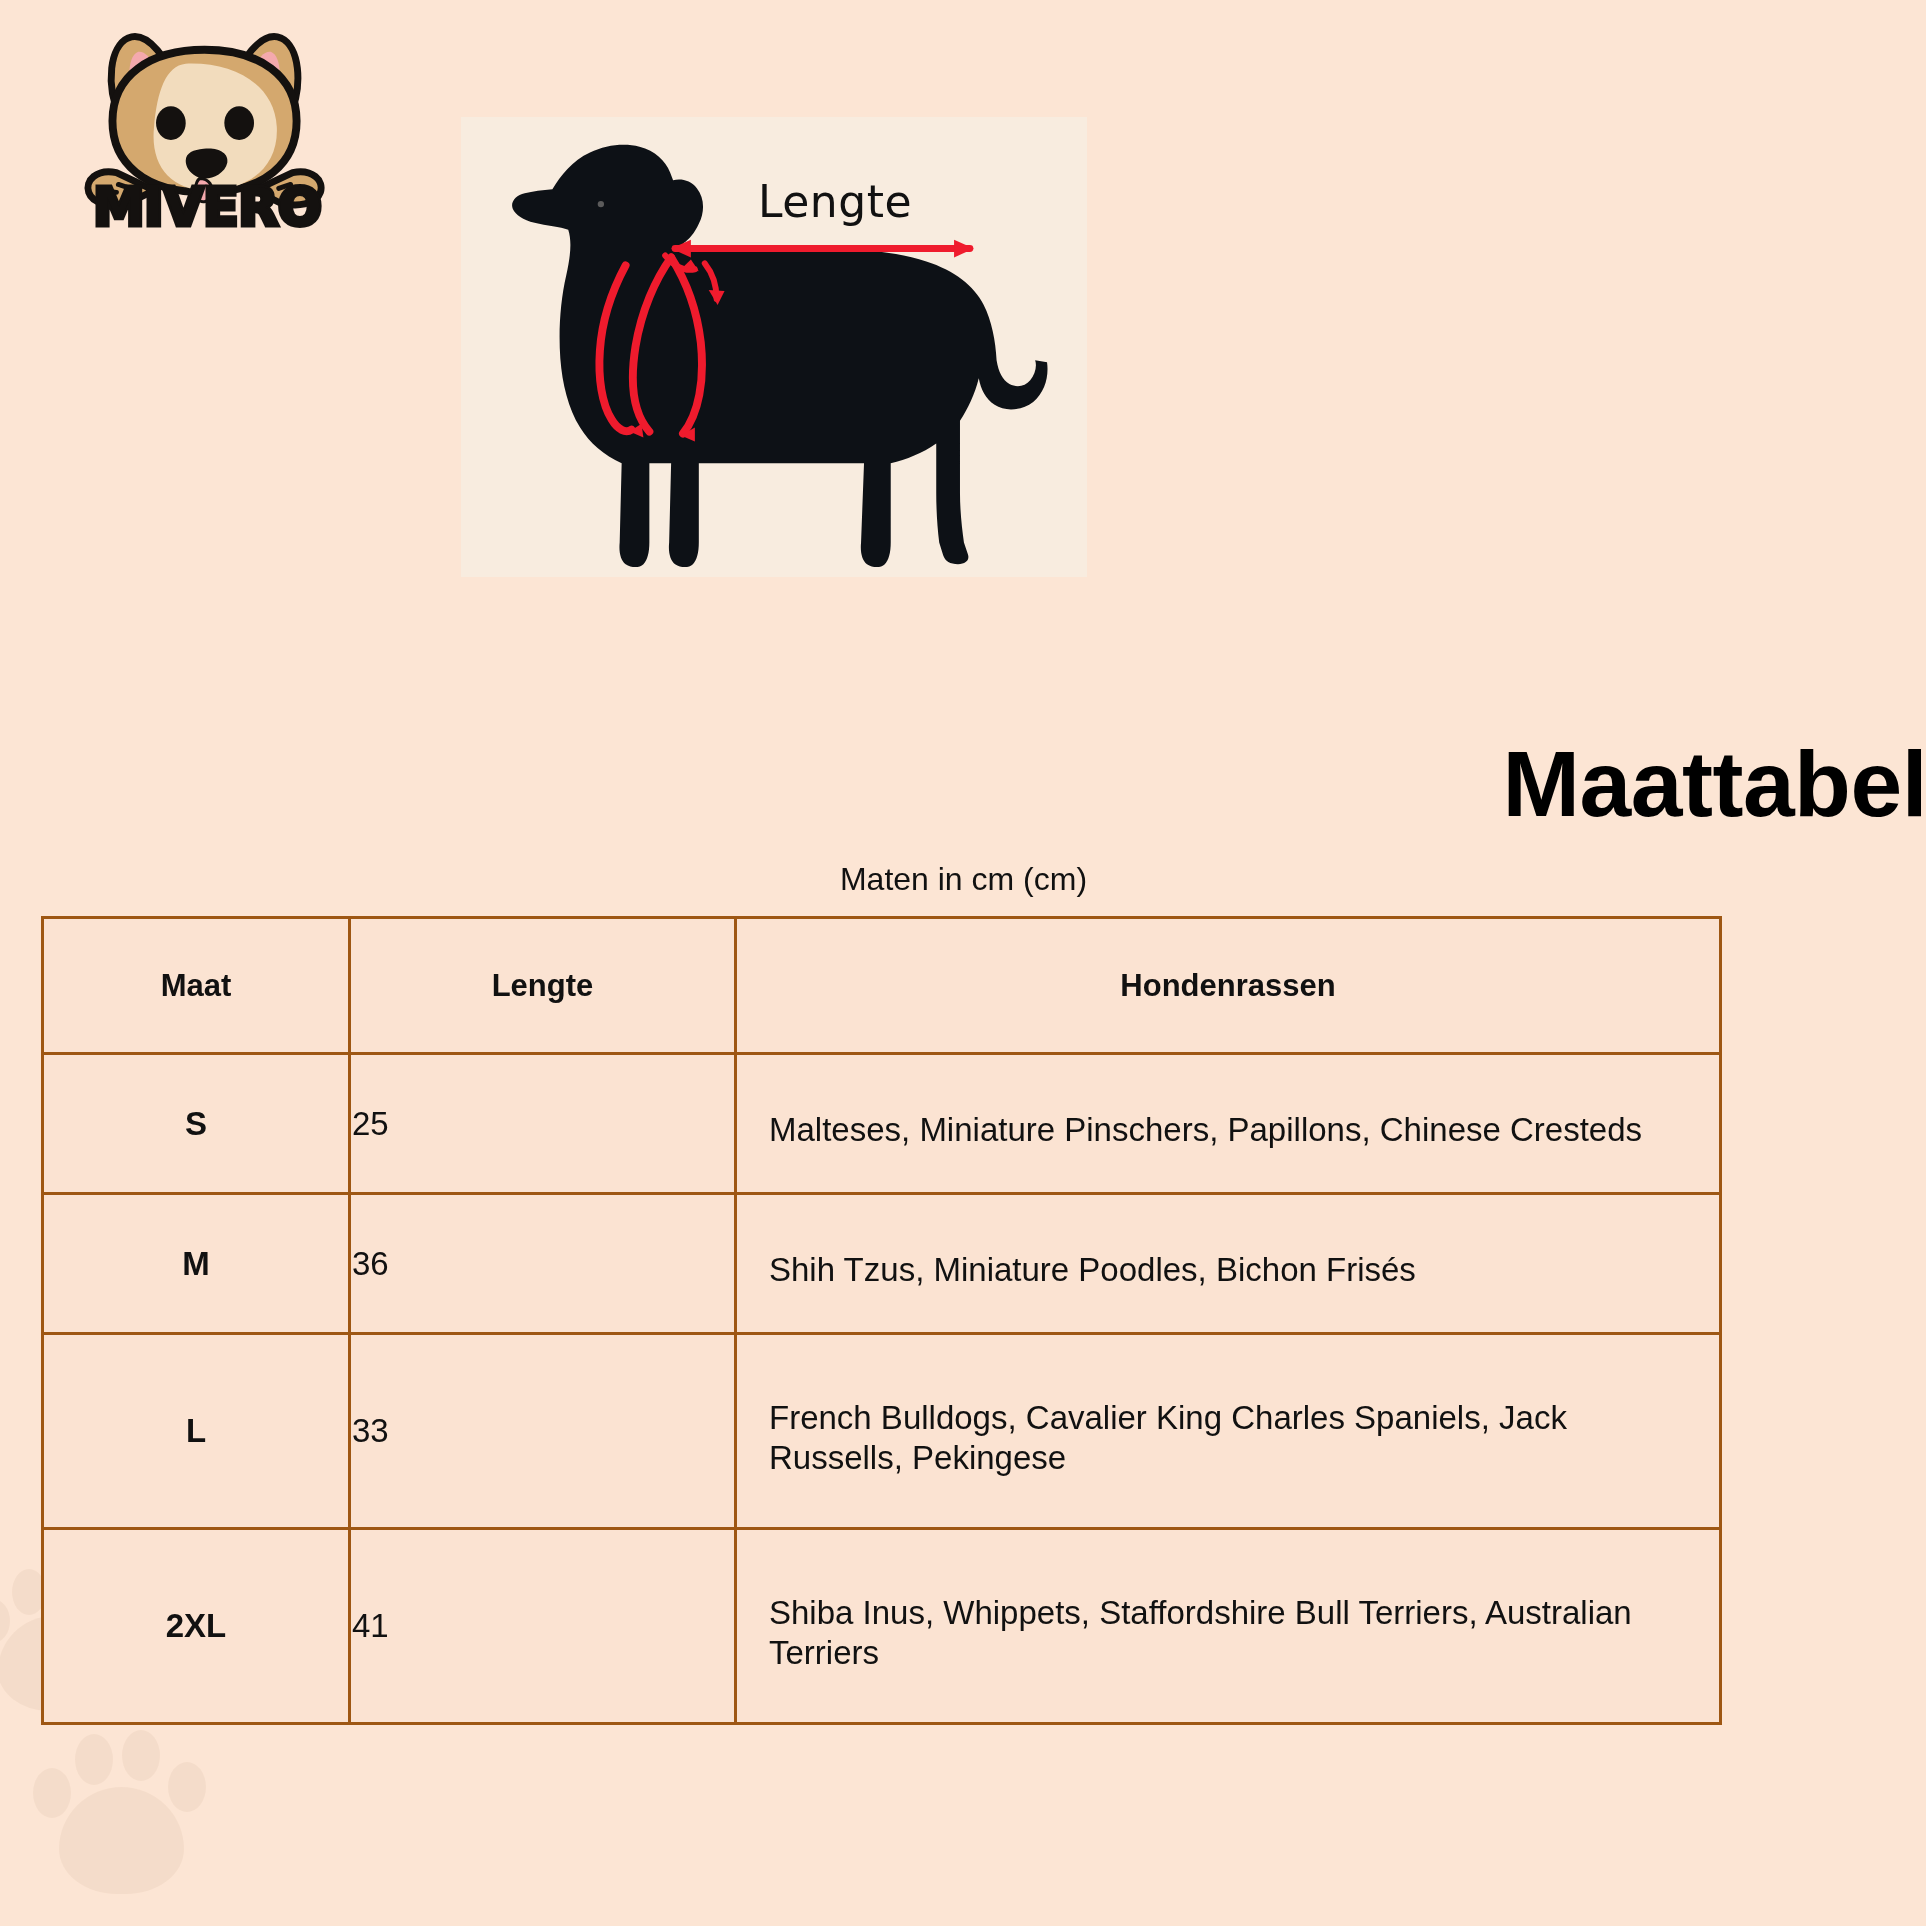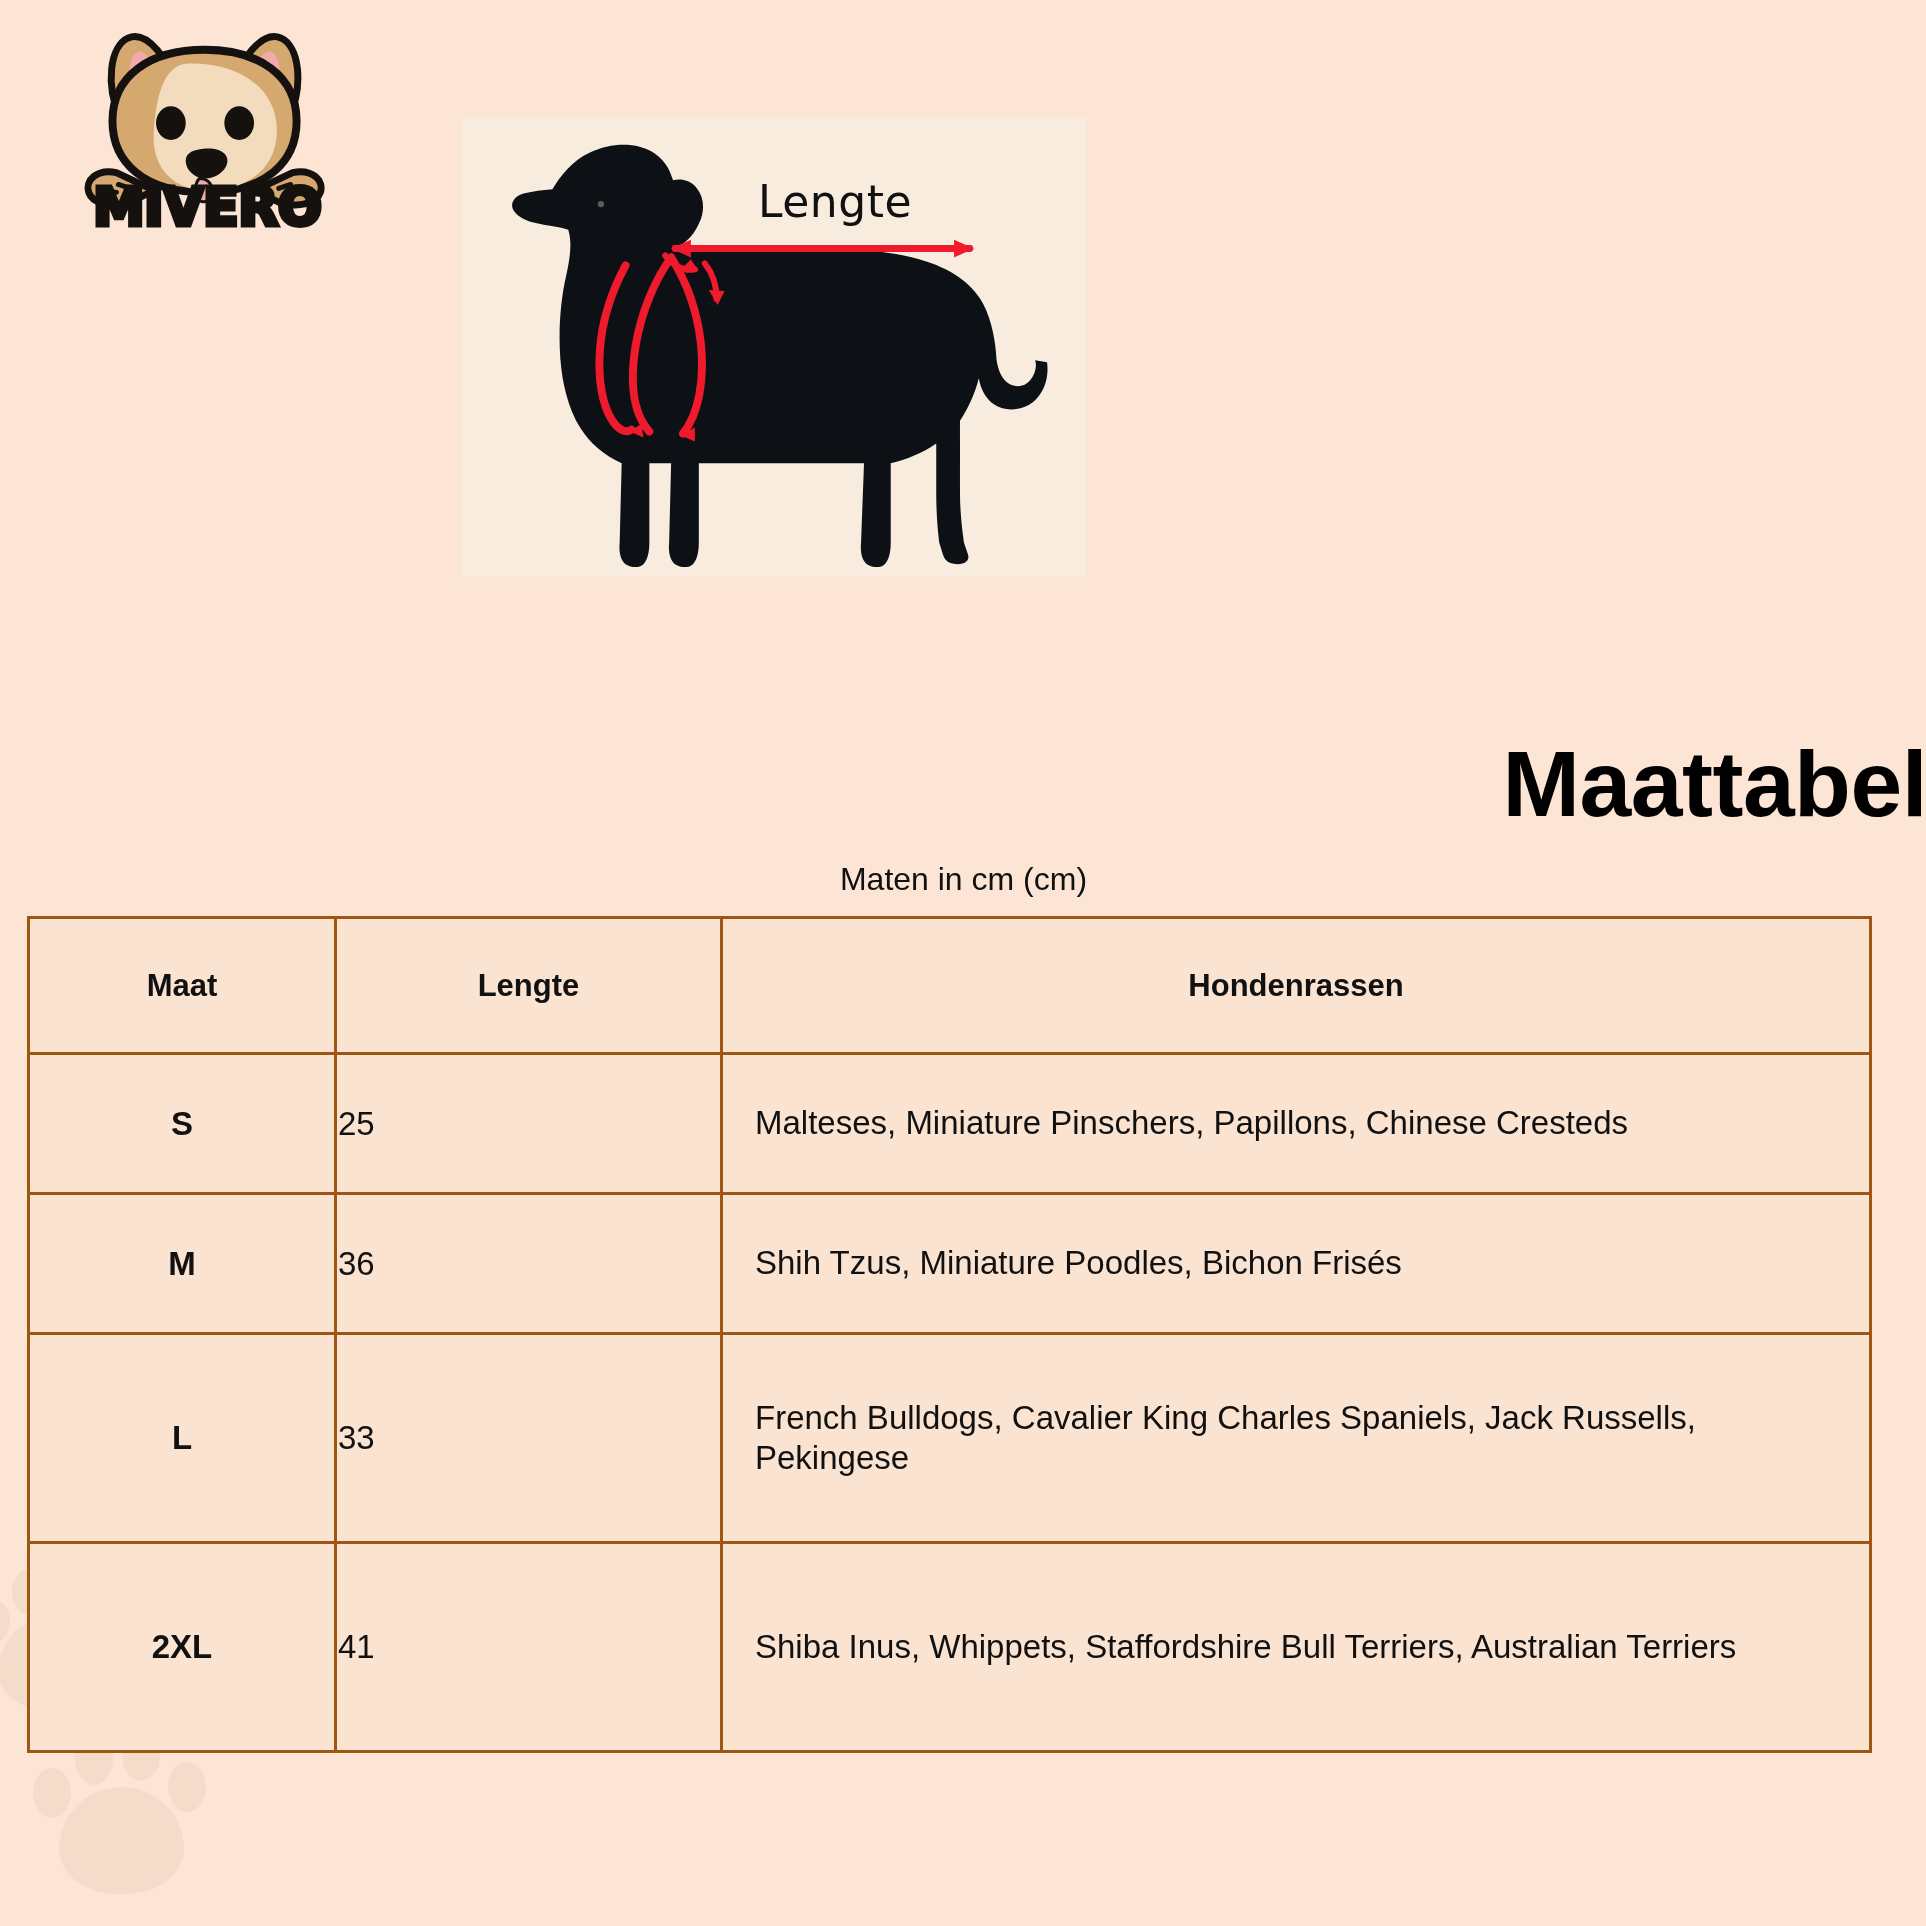--- a/index.html
+++ b/index.html
@@ -86,23 +86,23 @@
     width: 1927px;
     text-align: center;
     font-size: 32px;
     color: #111;
     line-height: 1;
   }
 
   
   .table-wrap {
     position: absolute;
-    left: 27px;
+    left: 41px;
     top: 916px;
-    width: 1845px;
+    width: 1681px;
   }
   table.size-table {
     border-collapse: collapse;
     width: 100%;
     table-layout: fixed;
     background: #fbe3d2;
   }
   table.size-table th,
   table.size-table td {
     border: 3px solid #9e5713;
@@ -127,21 +127,21 @@
     height: 135px;
   }
   td.cell-len {
     text-align: left;
     font-size: 33px;
     font-weight: normal;
   }
   td.cell-breed {
     text-align: left;
     font-size: 33px;
-    padding: 18px 26px 18px 32px;
+    padding: 18px 26px 4px 32px;
     line-height: 1.22;
   }
   tr.tall td { height: 170px; }
 </style>
 </head>
 <body>
 
 <div class="paw-cluster" style="left:-30px; top:1515px; width:416px; height:416px;">
   <div class="paw" style="left:0px; top:40px; width:168px; height:168px;">
     <div class="pad" style="left:28px; top:61px; width:111px; height:95px;"></div>

